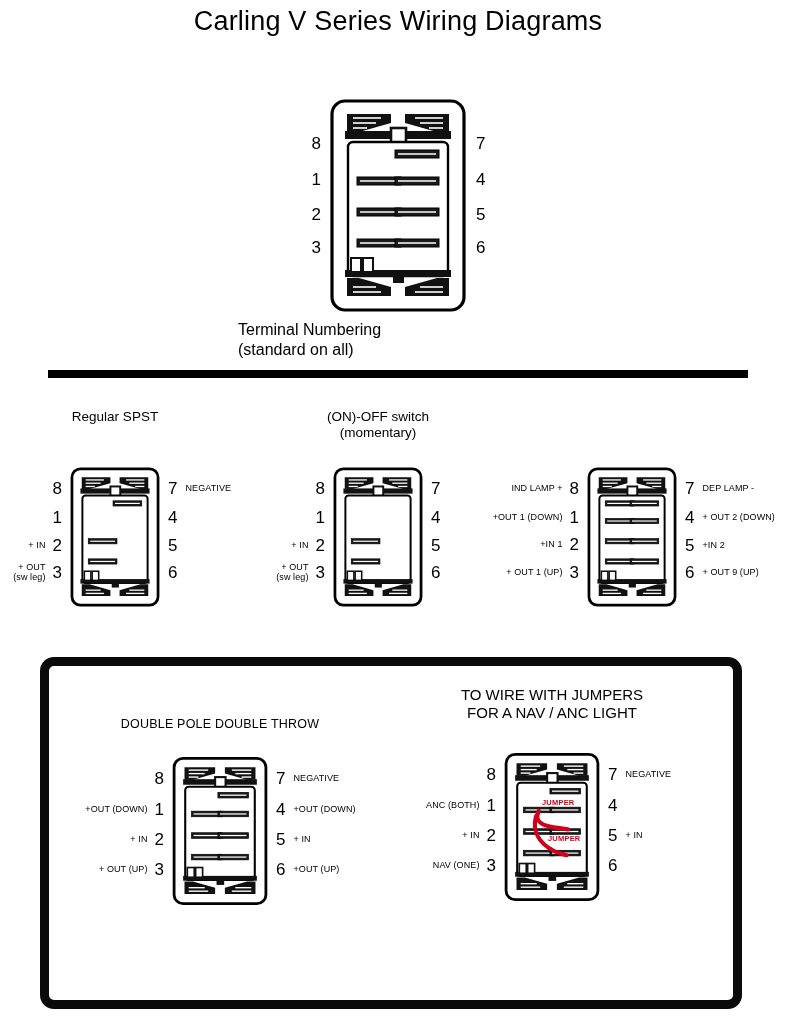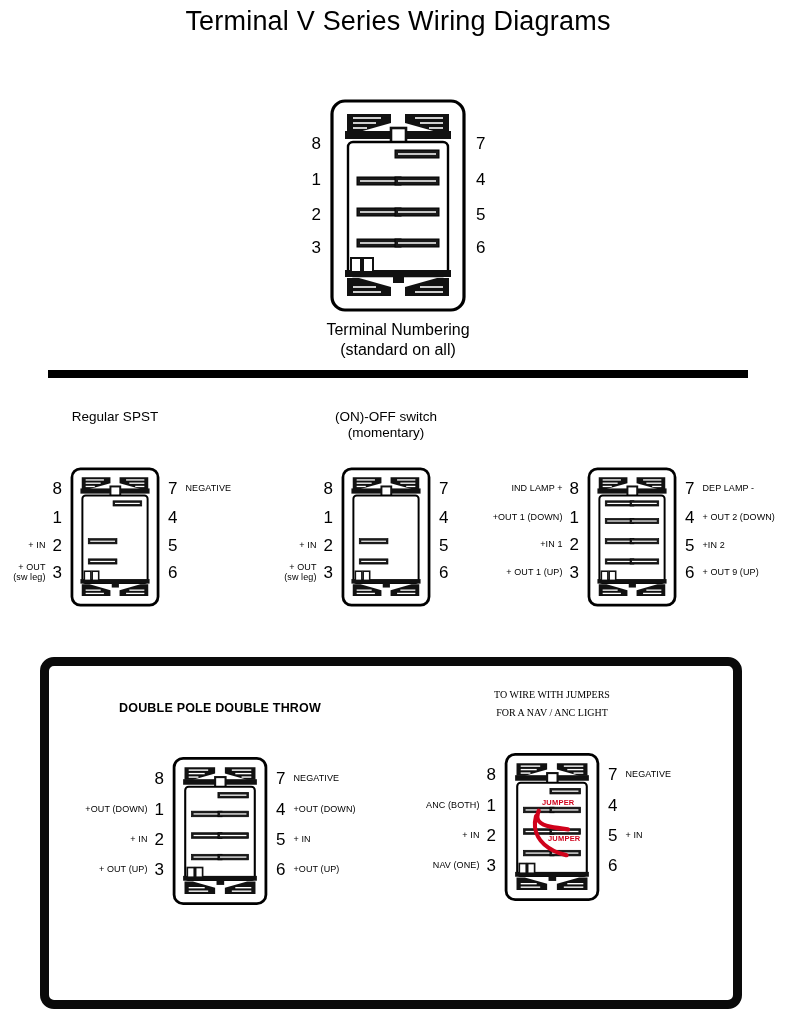--- a/index.html
+++ b/index.html
@@ -35,49 +35,49 @@
   
   .switch{position:absolute;}
   .switch svg{display:block;}
 
   
   .diagram{position:absolute;}
   .dg-title{
     position:absolute;text-align:center;font-size:13.5px;line-height:16px;
     white-space:pre-line;left:50%;transform:translateX(-50%);top:0;width:300px;
   }
-  .dg-title.big{font-size:10px;line-height:18px;font-family:Liberation Serif, serif;}
+  .dg-title.big{font-size:15px;line-height:18px;}
   .dg-title.caps{font-size:12.5px;letter-spacing:.2px;}
 
   
   .term{position:absolute;display:flex;align-items:center;height:18px;}
   .term .num{font-size:17px;line-height:17px;font-weight:400;}
   .term .lab{font-size:9px;line-height:10px;letter-spacing:.1px;white-space:pre-line;}
   .term.left{justify-content:flex-end;right:0;}
   .term.left .lab{text-align:right;margin-right:7px;order:0;}
   .term.left .num{order:1;}
   .term.right{justify-content:flex-start;left:0;}
   .term.right .lab{text-align:left;margin-left:8px;}
 
   
   .caption{
     position:absolute;left:50%;transform:translateX(-50%);
-    text-align:center;font-size:16px;line-height:20px;white-space:pre-line;width:320px;
+    text-align:left;font-size:16px;line-height:20px;white-space:pre-line;width:320px;
   }
   .caption.small{font-size:14.5px;line-height:18px;}
 
   
   .jlabel{position:absolute;color:#d0021b;font-size:7.5px;font-weight:700;letter-spacing:.2px;}
 </style>
 </head>
 <body>
 
 <div class="page">
 
-  <div class="title">Terminal V Series Wiring Diagrams</div>
+  <div class="title">Carling V Series Wiring Diagrams</div>
 
   <div class="divider"></div>
 
   <div class="framebox"></div>
 
   <div class="diagram" style="left:329px;top:98px;width:138px;height:215px;">
     <div class="switch" style="left:0;top:0;">
       <svg width="138" height="215" viewBox="0 0 138 215">
         <g fill="none" stroke="#000">
           <rect x="3" y="3" width="132" height="209" rx="13" ry="13" stroke-width="3.2" fill="#fff"></rect>
@@ -272,21 +272,21 @@
         <span class="num">5</span>
         <span class="lab"></span>
       </div>
       <div class="term right" style="top:113px;">
         <span class="num">6</span>
         <span class="lab"></span>
       </div>
     </div>
   </div>
 
-  <div class="diagram" style="left:341px;top:409px;width:90px;height:215px;">
+  <div class="diagram" style="left:333px;top:409px;width:90px;height:215px;">
     <div class="dg-title" style="top:0;left:45px;">(ON)-OFF switch
 (momentary)</div>
     <div class="switch" style="left:0;top:41px;">
       <svg width="90" height="174" viewBox="0 0 138 215">
         <g fill="none" stroke="#000">
           <rect x="3" y="3" width="132" height="209" rx="13" ry="13" stroke-width="4.2" fill="#fff"></rect>
           <g fill="#111" stroke="none">
             <path d="M18 16 L62 16 L62 25 L30 34 L18 34 Z"></path>
             <path d="M120 16 L76 16 L76 25 L108 34 L120 34 Z"></path>
           </g>
@@ -474,21 +474,21 @@
         <span class="lab">+IN 2</span>
       </div>
       <div class="term right" style="top:113px;">
         <span class="num">6</span>
         <span class="lab">+ OUT 9 (UP)</span>
       </div>
     </div>
   </div>
 
   <div class="diagram" style="left:172px;top:700px;width:96px;height:230px;">
-    <div class="dg-title caps" style="top:0;left:48px;font-weight:bold;">DOUBLE POLE DOUBLE THROW</div>
+    <div class="dg-title caps" style="top:16px;left:48px;">DOUBLE POLE DOUBLE THROW</div>
     <div class="switch" style="left:0;top:38px;">
       <svg width="96" height="186" viewBox="0 0 138 215">
         <g fill="none" stroke="#000">
           <rect x="3" y="3" width="132" height="209" rx="13" ry="13" stroke-width="4" fill="#fff"></rect>
           <g fill="#111" stroke="none">
             <path d="M18 16 L62 16 L62 25 L30 34 L18 34 Z"></path>
             <path d="M120 16 L76 16 L76 25 L108 34 L120 34 Z"></path>
           </g>
           <g stroke="#fff" stroke-width="2">
             <line x1="24" y1="20" x2="52" y2="20"></line>

